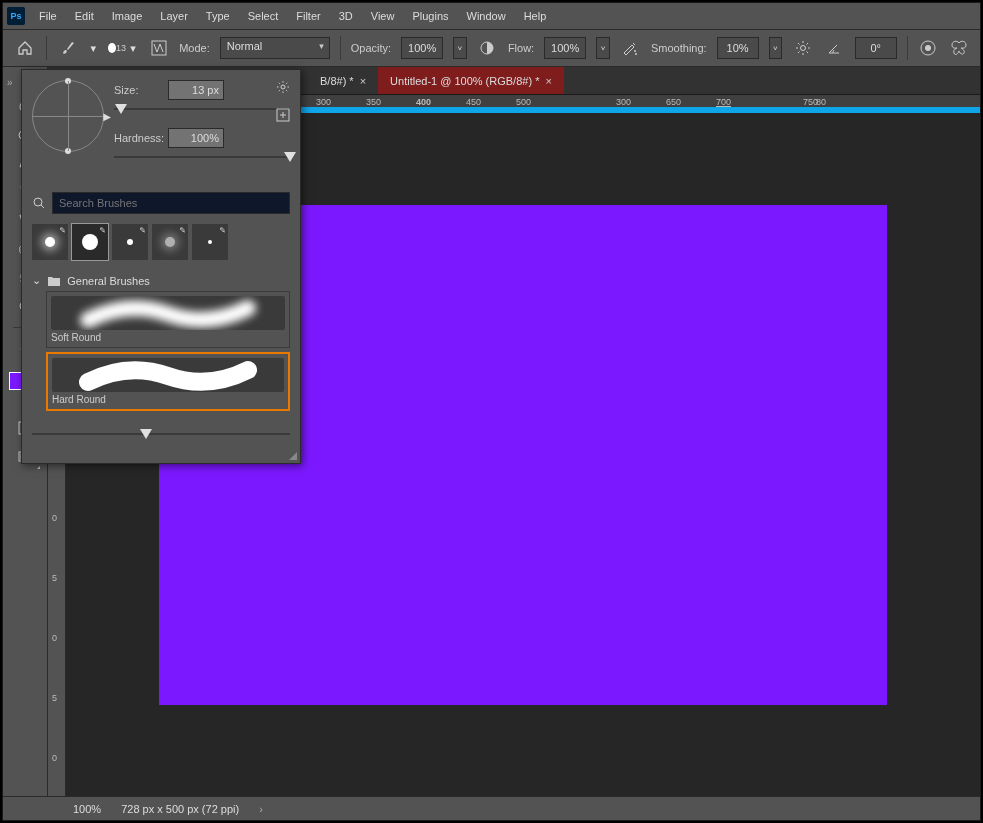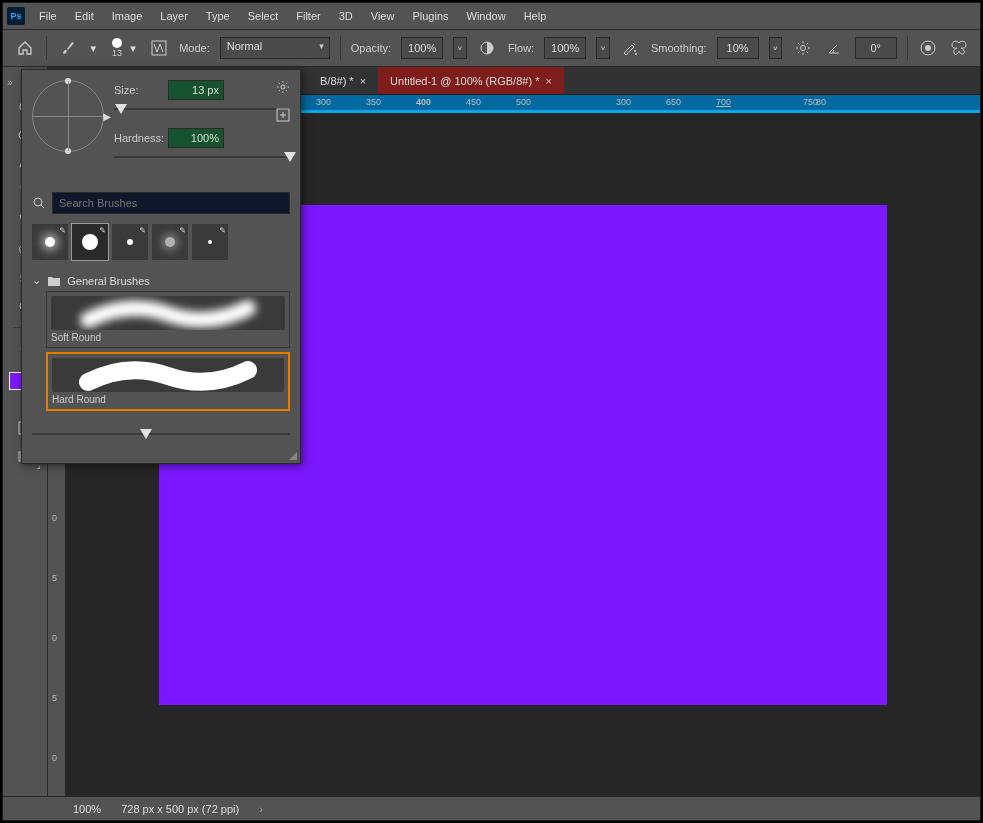--- a/index.html
+++ b/index.html
@@ -5,21 +5,21 @@
 *{box-sizing:border-box;margin:0;padding:0;font-family:Arial,sans-serif;font-size:11px;color:#ddd;user-select:none}
 body{background:#000;width:983px;height:823px;overflow:hidden;position:relative}
 .app{position:absolute;inset:2px;background:#323232;border:1px solid #1a1a1a;display:flex;flex-direction:column}
 .menubar{height:26px;background:#535353;display:flex;align-items:center;padding:0 4px;gap:2px}
 .ps-logo{width:18px;height:18px;background:#001e36;color:#31a8ff;display:flex;align-items:center;justify-content:center;font-weight:bold;font-size:9px;border-radius:2px;margin-right:4px}
 .menu-item{padding:4px 8px;cursor:pointer}
 .optbar{height:38px;background:#535353;border-top:1px solid #2a2a2a;border-bottom:1px solid #2a2a2a;display:flex;align-items:center;padding:0 10px;gap:10px}
 .opt-home{width:24px;height:24px;display:flex;align-items:center;justify-content:center;cursor:pointer}
 .opt-sep{width:1px;height:24px;background:#3a3a3a}
 .brush-prev{display:flex;align-items:center;gap:2px}
-.brush-dot-prev{width:18px;height:28px;display:flex;flex-direction:column;align-items:center;justify-content:center;cursor:pointer}
+.brush-dot-prev{width:18px;height:28px;display:flex;flex-direction:row;align-items:center;justify-content:center;cursor:pointer}
 .brush-dot-prev .dot{width:10px;height:10px;background:#fff;border-radius:50%}
 .brush-dot-prev .num{font-size:9px;color:#ccc}
 .chev{width:10px;display:flex;align-items:center;justify-content:center;cursor:pointer}
 .opt-lbl{color:#ccc}
 .opt-select{background:#4a4a4a;border:1px solid #2a2a2a;height:22px;padding:2px 18px 2px 6px;position:relative;min-width:110px;cursor:pointer}
 .opt-select::after{content:"▾";position:absolute;right:5px;top:3px;font-size:9px;color:#ccc}
 .opt-val{background:#4a4a4a;border:1px solid #2a2a2a;height:22px;padding:2px 6px;display:flex;align-items:center;min-width:42px;justify-content:center}
 .opt-chev{width:14px;height:22px;background:#4a4a4a;border:1px solid #2a2a2a;display:flex;align-items:center;justify-content:center;cursor:pointer;font-size:8px}
 .opt-icon{width:22px;height:22px;display:flex;align-items:center;justify-content:center;cursor:pointer}
 .workspace{flex:1;display:flex;position:relative;background:#323232}
@@ -27,38 +27,38 @@
 .tool{width:32px;height:26px;display:flex;align-items:center;justify-content:center;cursor:pointer;position:relative;border-radius:2px}
 .tool-tri{position:absolute;bottom:1px;right:1px;width:0;height:0;border-left:3px solid transparent;border-bottom:3px solid #bbb}
 .fg-bg{width:32px;height:32px;position:relative;margin-top:8px}
 .fg-sw{position:absolute;width:18px;height:18px;background:#7c18ff;border:1px solid #fff;top:0;left:0;z-index:2}
 .bg-sw{position:absolute;width:18px;height:18px;background:#7c18ff;border:1px solid #888;bottom:0;right:0}
 .canvas-area{flex:1;position:relative;background:#262626;overflow:hidden}
 .tabs{position:absolute;top:0;left:0;right:0;height:28px;display:flex;background:#323232;border-bottom:1px solid #1a1a1a}
 .tab{padding:6px 12px;display:flex;align-items:center;gap:6px;cursor:pointer;font-size:11px;color:#ccc}
 .tab.active{background:#7f1d1d}
 .tab .x{font-size:11px;color:#ccc;cursor:pointer}
-.rulers-h{position:absolute;top:28px;left:18px;right:0;height:18px;background:#0369a1;border-bottom:3px solid #0ea5e9;overflow:hidden}
+.rulers-h{position:absolute;top:28px;left:18px;right:0;height:18px;background:#404040;border-bottom:6px solid #0ea5e9;overflow:hidden}
 .rulers-v{position:absolute;top:46px;left:0;bottom:0;width:18px;background:#535353;border-right:1px solid #2a2a2a}
 .ruler-corner{position:absolute;top:28px;left:0;width:18px;height:18px;background:#535353;border-right:1px solid #2a2a2a;border-bottom:1px solid #2a2a2a}
 .ruler-tick{position:absolute;color:#bbb;font-size:9px}
 .canvas-wrap{position:absolute;top:46px;left:18px;right:0;bottom:0;display:flex;align-items:center;justify-content:center}
 .canvas{background:#7c18ff;width:728px;height:500px}
 .statusbar{height:24px;background:#535353;border-top:1px solid #2a2a2a;display:flex;align-items:center;padding:0 10px;gap:20px}
 .brush-panel{position:absolute;top:66px;left:18px;width:280px;background:#535353;border:1px solid #2a2a2a;box-shadow:2px 2px 8px rgba(0,0,0,.5);z-index:100}
 .bp-top{display:flex;padding:10px;gap:10px}
 .bp-angle{width:72px;height:72px;border:1px solid #888;border-radius:50%;position:relative;flex-shrink:0}
 .bp-angle::before{content:"";position:absolute;left:0;right:0;top:50%;height:1px;background:#888}
 .bp-angle::after{content:"";position:absolute;top:0;bottom:0;left:50%;width:1px;background:#888}
 .bp-dot{position:absolute;width:6px;height:6px;background:#ddd;border-radius:50%}
 .bp-arrow{position:absolute;right:-8px;top:50%;transform:translateY(-50%);color:#ddd;font-size:10px}
 .bp-sliders{flex:1}
 .bp-row{display:flex;align-items:center;margin-bottom:4px}
 .bp-row label{width:54px;color:#ccc}
-.bp-row input{background:#14532d;border:1px solid #2a2a2a;color:#ddd;width:56px;height:20px;padding:2px 4px;text-align:right}
+.bp-row input{background:#737373;border:1px solid #2a2a2a;color:#ddd;width:56px;height:20px;padding:2px 4px;text-align:right}
 .bp-slider{height:14px;position:relative;margin-bottom:10px}
 .bp-track{position:absolute;top:4px;left:0;right:0;height:2px;background:#3a3a3a}
 .bp-thumb{position:absolute;top:0;width:0;height:0;border-left:6px solid transparent;border-right:6px solid transparent;border-top:10px solid #e0e0e0;transform:translateX(-6px)}
 .bp-gear{position:absolute;top:10px;right:10px;cursor:pointer}
 .bp-new{position:absolute;top:38px;right:10px;cursor:pointer}
 .bp-search{padding:6px 10px;display:flex;align-items:center;gap:6px}
 .bp-search input{flex:1;background:#0f172a;border:1px solid #2a2a2a;color:#ddd;height:22px;padding:2px 6px}
 .bp-recent{display:flex;padding:4px 10px;gap:4px}
 .bp-recent-item{width:36px;height:36px;background:#3a3a3a;position:relative;display:flex;align-items:center;justify-content:center;cursor:pointer}
 .bp-recent-item.sel{background:#2a2a2a;outline:1px solid #999}

